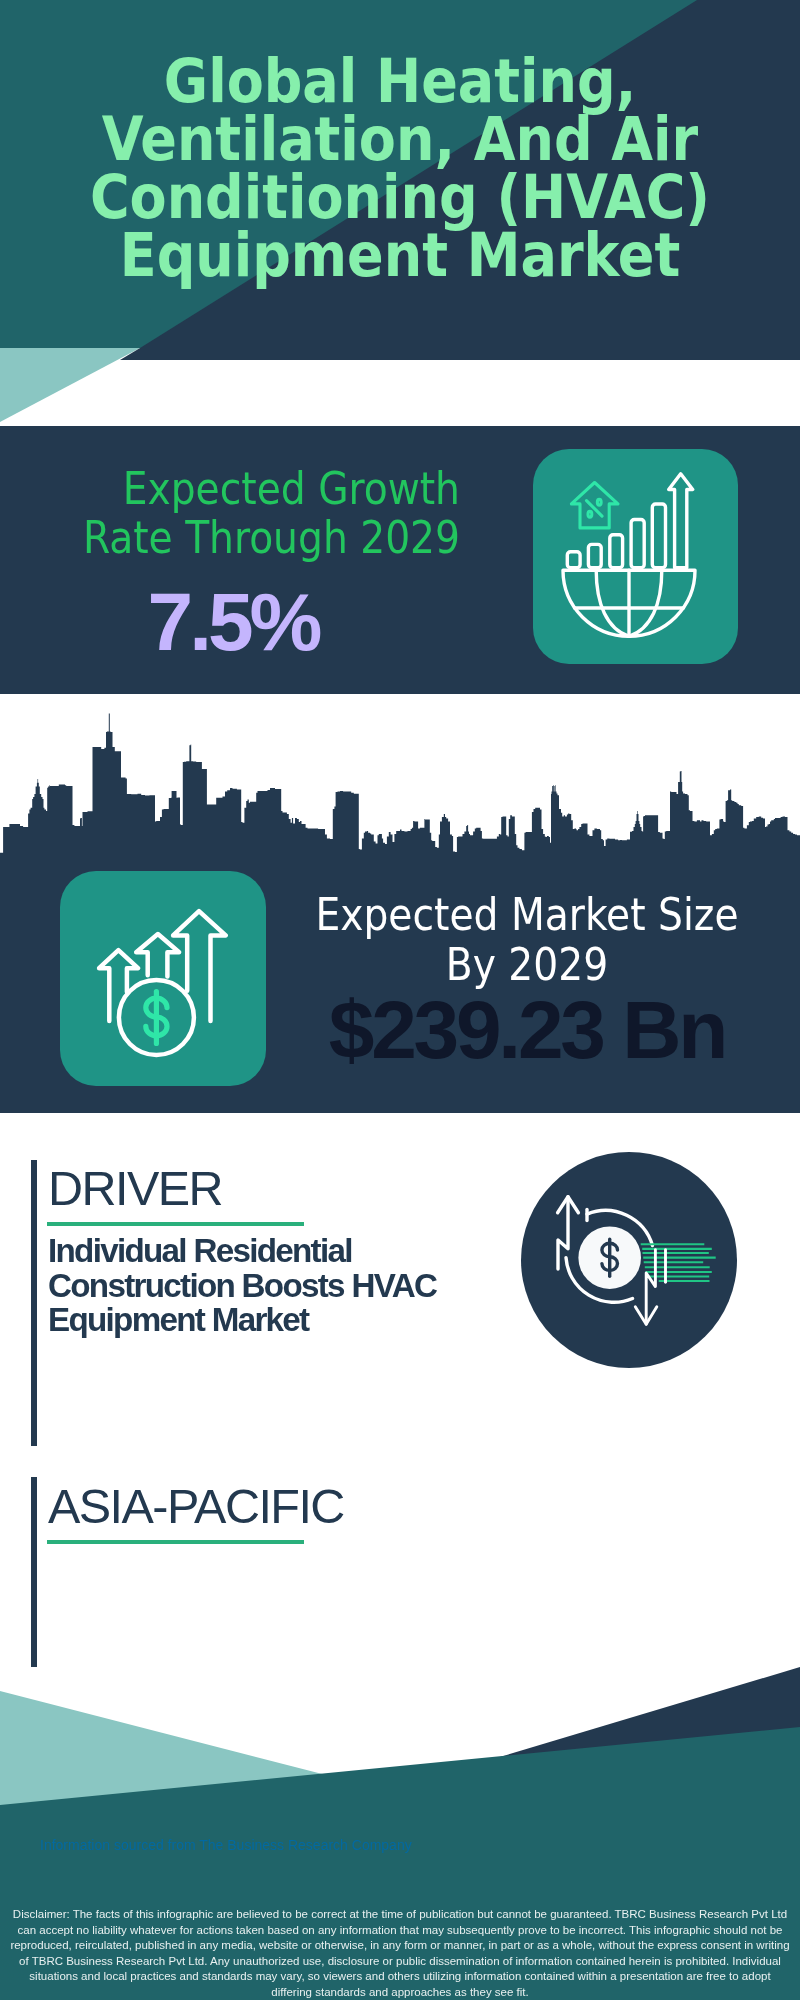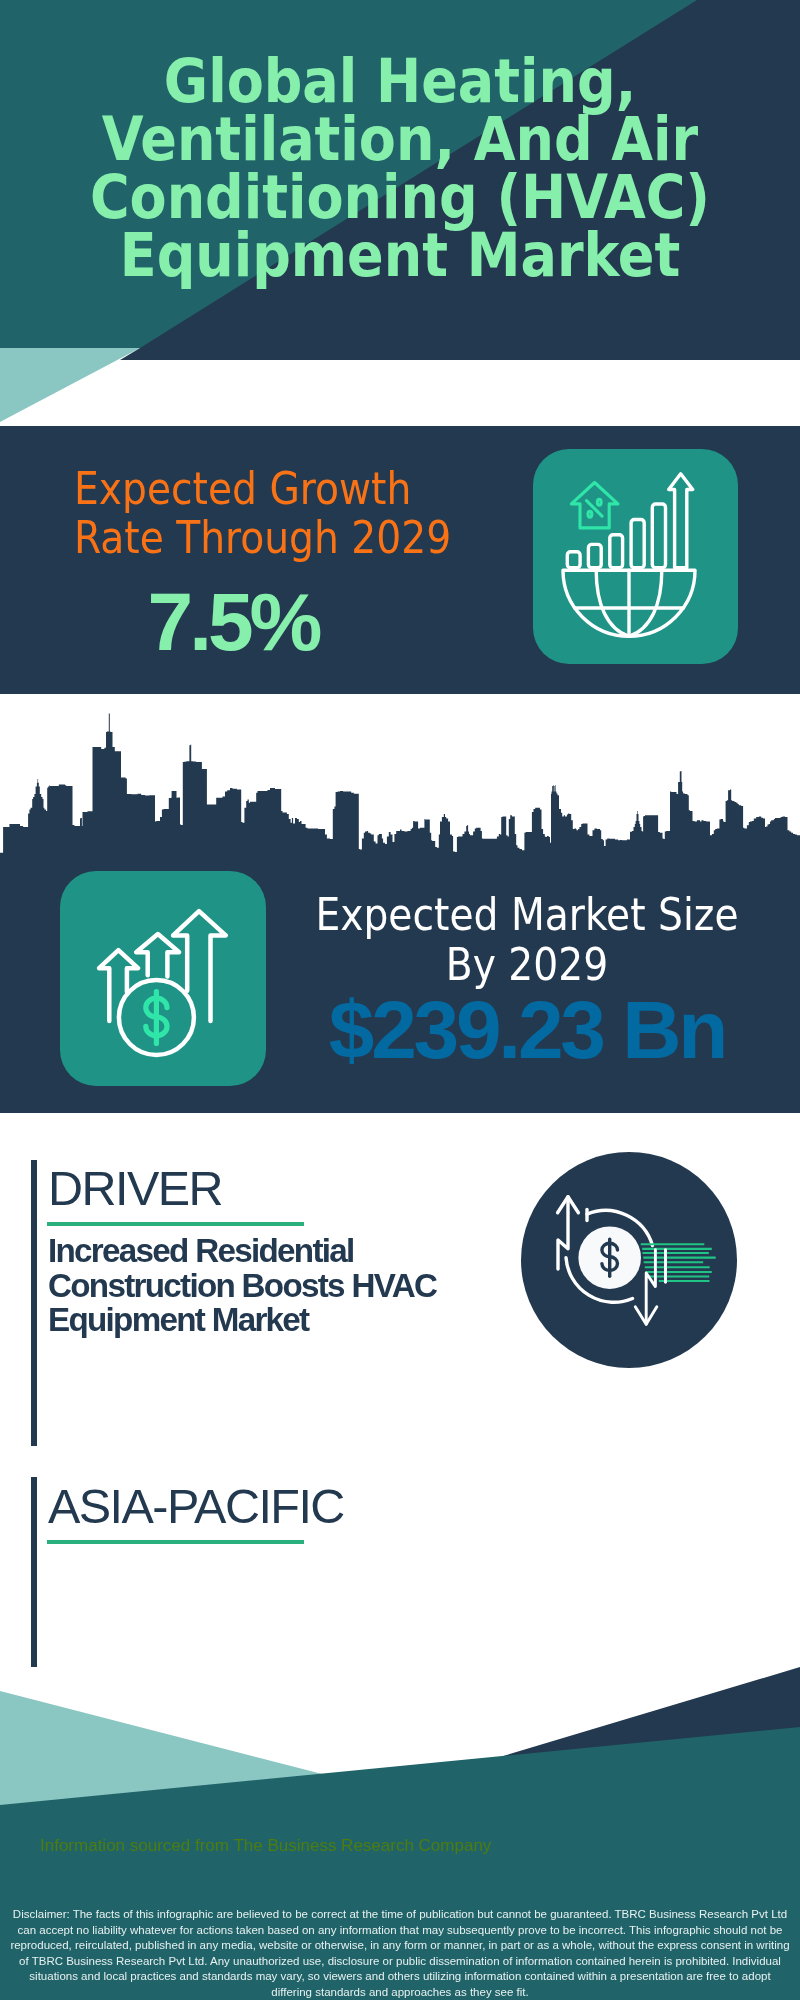--- a/index.html
+++ b/index.html
@@ -17,56 +17,56 @@
      font-weight:bold;font-size:60px;line-height:58px;letter-spacing:0px;}
 
   
   #band-lightteal{left:0;top:348px;width:800px;height:78px;
      background:#8ac6c2;clip-path:polygon(0 0, 140px 0, 0 74px);}
   #band-navy{left:0;top:348px;width:800px;height:78px;background:#23394f;
      clip-path:polygon(140px 0, 800px 0, 800px 12px, 120px 12px);}
 
   
   #growth{left:0;top:426px;width:800px;height:268px;background:#23394f;}
-  #growth-label{left:74px;top:39px;width:386px;text-align:left;color:#f97316;
+  #growth-label{left:74px;top:39px;width:386px;text-align:right;color:#22c55e;
      font-family:"DejaVu Sans",sans-serif;font-stretch:condensed;
      font-size:43.6px;line-height:48.75px;}
-  #growth-value{left:40px;top:155px;width:386px;text-align:center;color:#86efac;
+  #growth-value{left:40px;top:155px;width:386px;text-align:center;color:#c4b5fd;
      font-size:82px;line-height:82px;font-weight:bold;letter-spacing:-4px;
      font-family:"Liberation Sans",sans-serif;}
   .iconcard{background:#1f9486;border-radius:36px;}
 
   
   #sky{left:0;top:704px;width:800px;height:409px;background:#fff;overflow:hidden;}
   #sky-navy{left:0;top:152px;width:800px;height:257px;background:#23394f;}
   #size-label{left:307px;top:186px;width:440px;text-align:center;color:#fff;
      font-family:"DejaVu Sans",sans-serif;font-stretch:condensed;
      font-size:43.6px;line-height:50px;}
-  #size-value{left:307px;top:285px;width:440px;text-align:center;color:#0369a1;
+  #size-value{left:307px;top:285px;width:440px;text-align:center;color:#0f172a;
      font-size:82px;line-height:82px;font-weight:bold;letter-spacing:-3.2px;
      font-family:"Liberation Sans",sans-serif;}
 
   
   .vbar{width:6px;background:#23394f;left:31px;}
   .sect-h{left:48px;color:#23394f;font-family:"Liberation Sans",sans-serif;
      font-weight:normal;font-size:48.5px;line-height:48.5px;letter-spacing:-1.55px;}
   .sect-rule{left:47px;height:4px;background:#2ab07c;}
   .sect-body{left:48px;color:#23394f;font-weight:bold;font-size:33.2px;line-height:34.5px;
      letter-spacing:-1.7px;font-family:"Liberation Sans",sans-serif;}
   .circ{border-radius:50%;background:#23394f;}
 
   
   #footer{left:0;top:1667px;width:800px;height:333px;overflow:hidden;background:#fff;}
   #f-navy{left:0;top:0;width:800px;height:240px;background:#23394f;
       clip-path:polygon(800px 0, 800px 240px, 0 240px);}
   #f-lightteal{left:0;top:0;width:800px;height:240px;background:#8ac6c2;
       clip-path:polygon(0 24px, 800px 230px, 0 240px);}
   #f-teal{left:0;top:0;width:800px;height:240px;background:#206469;
       clip-path:polygon(0 138px, 800px 60px, 800px 240px, 0 240px);}
-  #f-text{left:40px;top:1833px;color:#4d7c0f;font-size:17px;line-height:25px;}
+  #f-text{left:40px;top:1833px;color:#0369a1;font-size:14px;line-height:25px;}
   #disclaimer{left:0;top:1901px;width:800px;height:99px;background:#206469;
      color:#e8f0f0;font-size:11.5px;line-height:15.6px;text-align:center;
      padding:6px 10px 0 10px;box-sizing:border-box;font-family:"Liberation Sans",sans-serif;}
 </style>
 </head>
 <body>
 
 <div class="page">
 
   <div class="abs" id="header">
@@ -130,21 +130,21 @@
           <path d="M96.4 120.6 L96.4 172.5"></path>
           <path d="M107 136.6 a10.6 9.4 0 0 0 -10.6 -9.4 a10.6 9.4 0 0 0 0 18.8 a10.6 9.4 0 0 1 0 18.8 a10.6 9.4 0 0 1 -10.6 -9.4"></path>
         </g>
       </svg>
     </div>
   </div>
 
   <div class="abs vbar" style="top:1160px;height:286px;"></div>
   <div class="abs sect-h" style="top:1164px;">DRIVER</div>
   <div class="abs sect-rule" style="top:1222px;width:257px;"></div>
-  <div class="abs sect-body" style="top:1234px;width:430px;">Increased Residential Construction Boosts HVAC Equipment Market</div>
+  <div class="abs sect-body" style="top:1234px;width:430px;">Individual Residential Construction Boosts HVAC Equipment Market</div>
 
   <div class="abs circ" style="left:521px;top:1152px;width:216px;height:216px;">
     <svg width="216" height="216" viewBox="0 0 216 216">
       <g fill="none" stroke="#ffffff" stroke-width="3.4" stroke-linejoin="round" stroke-linecap="round">
 
         <path d="M36.6 60.7 L47.0 44.7 L57.4 60.7"></path>
         <path d="M47.0 44.7 L47.0 96.7 L37.0 88.0 L37.0 117.1"></path>
 
         <path d="M66.0 57.5 L66.0 68.5"></path>
         <path d="M66.0 62.1 A49 49 0 0 1 131.5 93.5"></path>

